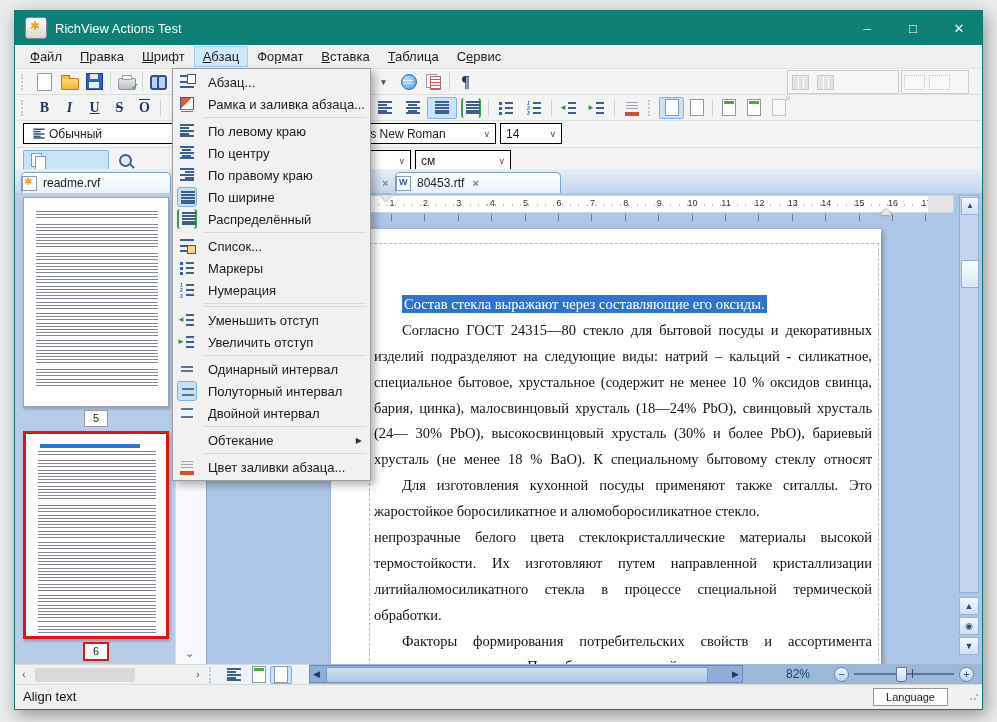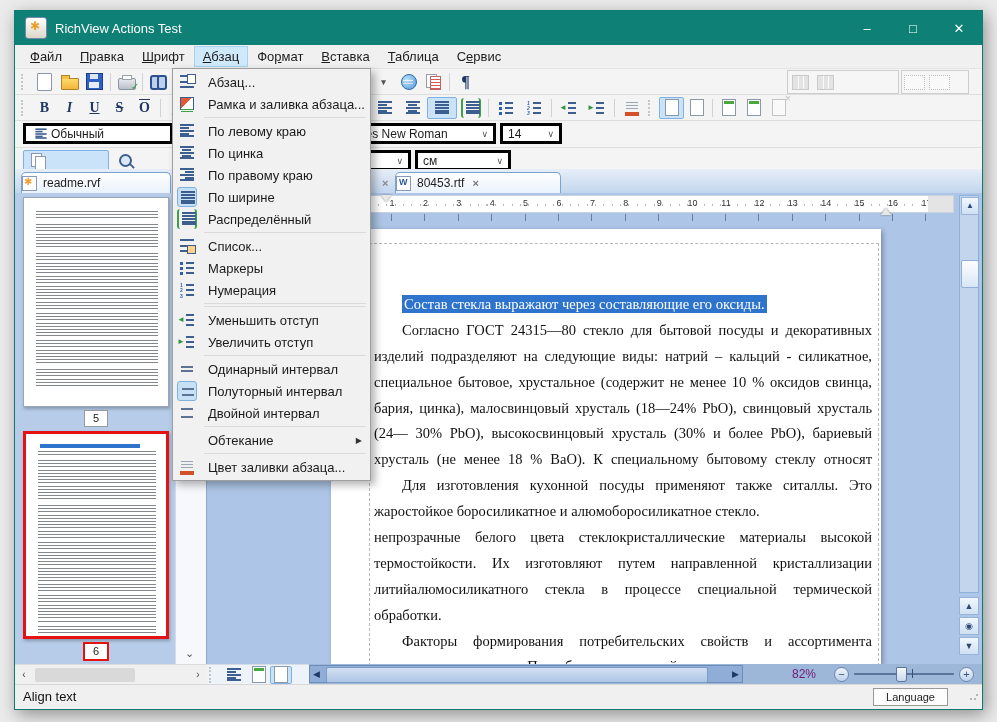--- a/index.html
+++ b/index.html
@@ -78,21 +78,21 @@
   .mi-numbering::after{content:"";position:absolute;left:9px;top:4px;width:8px;height:2px;background:#3d5f90;box-shadow:0 5px 0 #3d5f90,0 10px 0 #3d5f90}
   .mi-outdent::before,.mi-indent::before{content:"";position:absolute;left:9px;top:4px;width:8px;height:2px;background:#3d5f90;box-shadow:0 5px 0 #3d5f90,0 10px 0 #3d5f90}
   .mi-outdent::after{content:"◄";color:#2f9440;font-size:8px;left:0;top:5px;position:absolute}
   .mi-indent::after{content:"►";color:#2f9440;font-size:8px;left:0;top:5px;position:absolute}
   .mi-sp1::before{content:"";position:absolute;left:4px;top:7px;width:12px;height:2px;background:#5d7394;box-shadow:0 4px 0 #5d7394}
   .mi-sp15::before{content:"";position:absolute;left:4px;top:6px;width:12px;height:2px;background:#5d7394;box-shadow:0 6px 0 #5d7394}
   .mi-sp2::before{content:"";position:absolute;left:4px;top:5px;width:12px;height:2px;background:#5d7394;box-shadow:0 8px 0 #5d7394}
   .mi-fill::before{content:"";position:absolute;left:4px;top:4px;width:12px;height:1px;background:#9aa4b2;box-shadow:0 3px 0 #9aa4b2,0 6px 0 #9aa4b2}
   .mi-fill::after{content:"";position:absolute;left:3px;bottom:2px;width:14px;height:4px;background:#d44f2a}
   
-  .combo{position:absolute;top:2px;height:21px;background:#fff;border:3px solid #000000;display:flex;align-items:center;font-size:12px;padding:1px 5px;box-sizing:border-box}
+  .combo{position:absolute;top:2px;height:21px;background:#fff;border:1px solid #000000;display:flex;align-items:center;font-size:12px;padding:1px 5px;box-sizing:border-box}
   .combo .chev{margin-left:auto;color:#555;font-size:9px;padding-left:4px}
   
   .pbtn{position:absolute;top:2px;height:21px;display:flex;align-items:center;padding:0 6px;font-size:12px;border-radius:2px;overflow:hidden;white-space:nowrap;box-sizing:border-box}
   .pbtn.sel{background:#cbe3f8;border:1px solid #7eb2e3}
   
   #tabrow{position:absolute;top:158px;left:0;right:0;height:24px;background:linear-gradient(#e7eef8,#c2d6ee);border-bottom:1px solid #86a7cd}
   .tab{position:absolute;bottom:0;height:21px;background:linear-gradient(#ffffff,#e9f2fc);border:1px solid #7ba3cf;border-bottom:none;border-radius:5px 5px 0 0;display:flex;align-items:center;padding:0 0;font-size:12px;box-sizing:border-box}
   .ic-rvf{width:13px;height:13px;background:#fff;border:1px solid #8899bb;position:relative;margin-right:6px;flex:none}
   .ic-rvf::after{content:"✱";color:#f0a030;font-size:10px;position:absolute;left:1px;top:-1px}
   .ic-rtf{width:13px;height:13px;background:#fff;border:1px solid #8899bb;position:relative;margin-right:6px;flex:none}
@@ -138,21 +138,21 @@
   #bottomstrip{position:absolute;top:653px;left:0;right:0;height:20px;background:#9db7d9;display:flex}
   #bs-left{position:absolute;left:0;top:0;width:192px;height:100%;background:#f0f0f0;border-top:1px solid #dcdcdc;box-sizing:border-box}
   .harr{position:absolute;top:3px;width:14px;height:14px;color:#444;font-size:10px;text-align:center;line-height:14px}
   #bs-left .thumbbar{position:absolute;left:20px;top:3px;width:100px;height:14px;background:#d9d9d9;border-radius:2px}
   #bs-icons{position:absolute;left:192px;top:0;width:102px;height:100%;background:#eef3fa;border-top:1px solid #d5dce6;display:flex;align-items:center;box-sizing:border-box}
   #bs-icons .tbi{height:18px;min-width:22px}
   #bs-hscroll{position:absolute;left:294px;top:1px;width:434px;height:18px;background:#8fadd6;border:1px solid #6d8cba;box-sizing:border-box}
   #bs-hscroll .ha{position:absolute;top:1px;color:#1f3a66;font-size:9px;line-height:15px}
   #bs-hscroll .hthumb{position:absolute;left:16px;top:1px;width:380px;height:14px;background:linear-gradient(#d2e0f2,#aec6e6);border:1px solid #7d9cc4;border-radius:2px}
   #bs-zoom{position:absolute;left:728px;right:0;top:0;height:100%;display:flex;align-items:center;justify-content:flex-end;padding-right:8px;box-sizing:border-box}
-  #zoomval{font-size:12px;color:#701a75;margin-right:18px}
+  #zoomval{font-size:12px;color:#0c4a6e;margin-right:24px}
   .zbtn{width:15px;height:15px;border-radius:50%;background:linear-gradient(#eef4fb,#bfd2ea);border:1px solid #6b86ac;color:#33517a;font-size:11px;line-height:13px;text-align:center;flex:none;box-sizing:border-box}
   #ztrack{width:100px;height:2px;background:#5d749b;margin:0 5px;position:relative;flex:none}
   #zthumb{position:absolute;left:42px;top:-6px;width:9px;height:13px;background:linear-gradient(#f4f8fd,#c9d9ee);border:1px solid #5d749b;border-radius:1px 1px 3px 3px}
   #zdetent{position:absolute;left:58px;top:-4px;width:1px;height:9px;background:#3c4f6e}
   
   #statusbar{position:absolute;top:673px;left:0;right:0;height:20px;background:#f0f0f0;border-top:1px solid #d8d8d8;box-sizing:border-box}
   #statustext{position:absolute;left:8px;top:4px;font-size:13px;color:#111}
   #langbtn{position:absolute;right:34px;top:3px;height:18px;padding:0 12px;background:#fdfdfd;border:1px solid #989898;font-size:11px;line-height:16px;box-sizing:border-box}
   #grip{position:absolute;right:3px;bottom:3px;width:10px;height:10px;background:radial-gradient(circle at 2px 8px,#b5b5b5 1px,transparent 1.4px),radial-gradient(circle at 6px 8px,#b5b5b5 1px,transparent 1.4px),radial-gradient(circle at 8px 4px,#b5b5b5 1px,transparent 1.4px)}
   
@@ -503,21 +503,21 @@
         <span class="mi mi-frame"></span>
         <span class="mlbl">Рамка и заливка абзаца...</span>
       </div>
       <div class="msep"></div>
       <div class="mrow">
         <span class="mi mi-al-left"></span>
         <span class="mlbl">По левому краю</span>
       </div>
       <div class="mrow">
         <span class="mi mi-al-center"></span>
-        <span class="mlbl">По цинка</span>
+        <span class="mlbl">По центру</span>
       </div>
       <div class="mrow">
         <span class="mi mi-al-right"></span>
         <span class="mlbl">По правому краю</span>
       </div>
       <div class="mrow">
         <span class="mi mi-al-justify hl"></span>
         <span class="mlbl">По ширине</span>
       </div>
       <div class="mrow">

